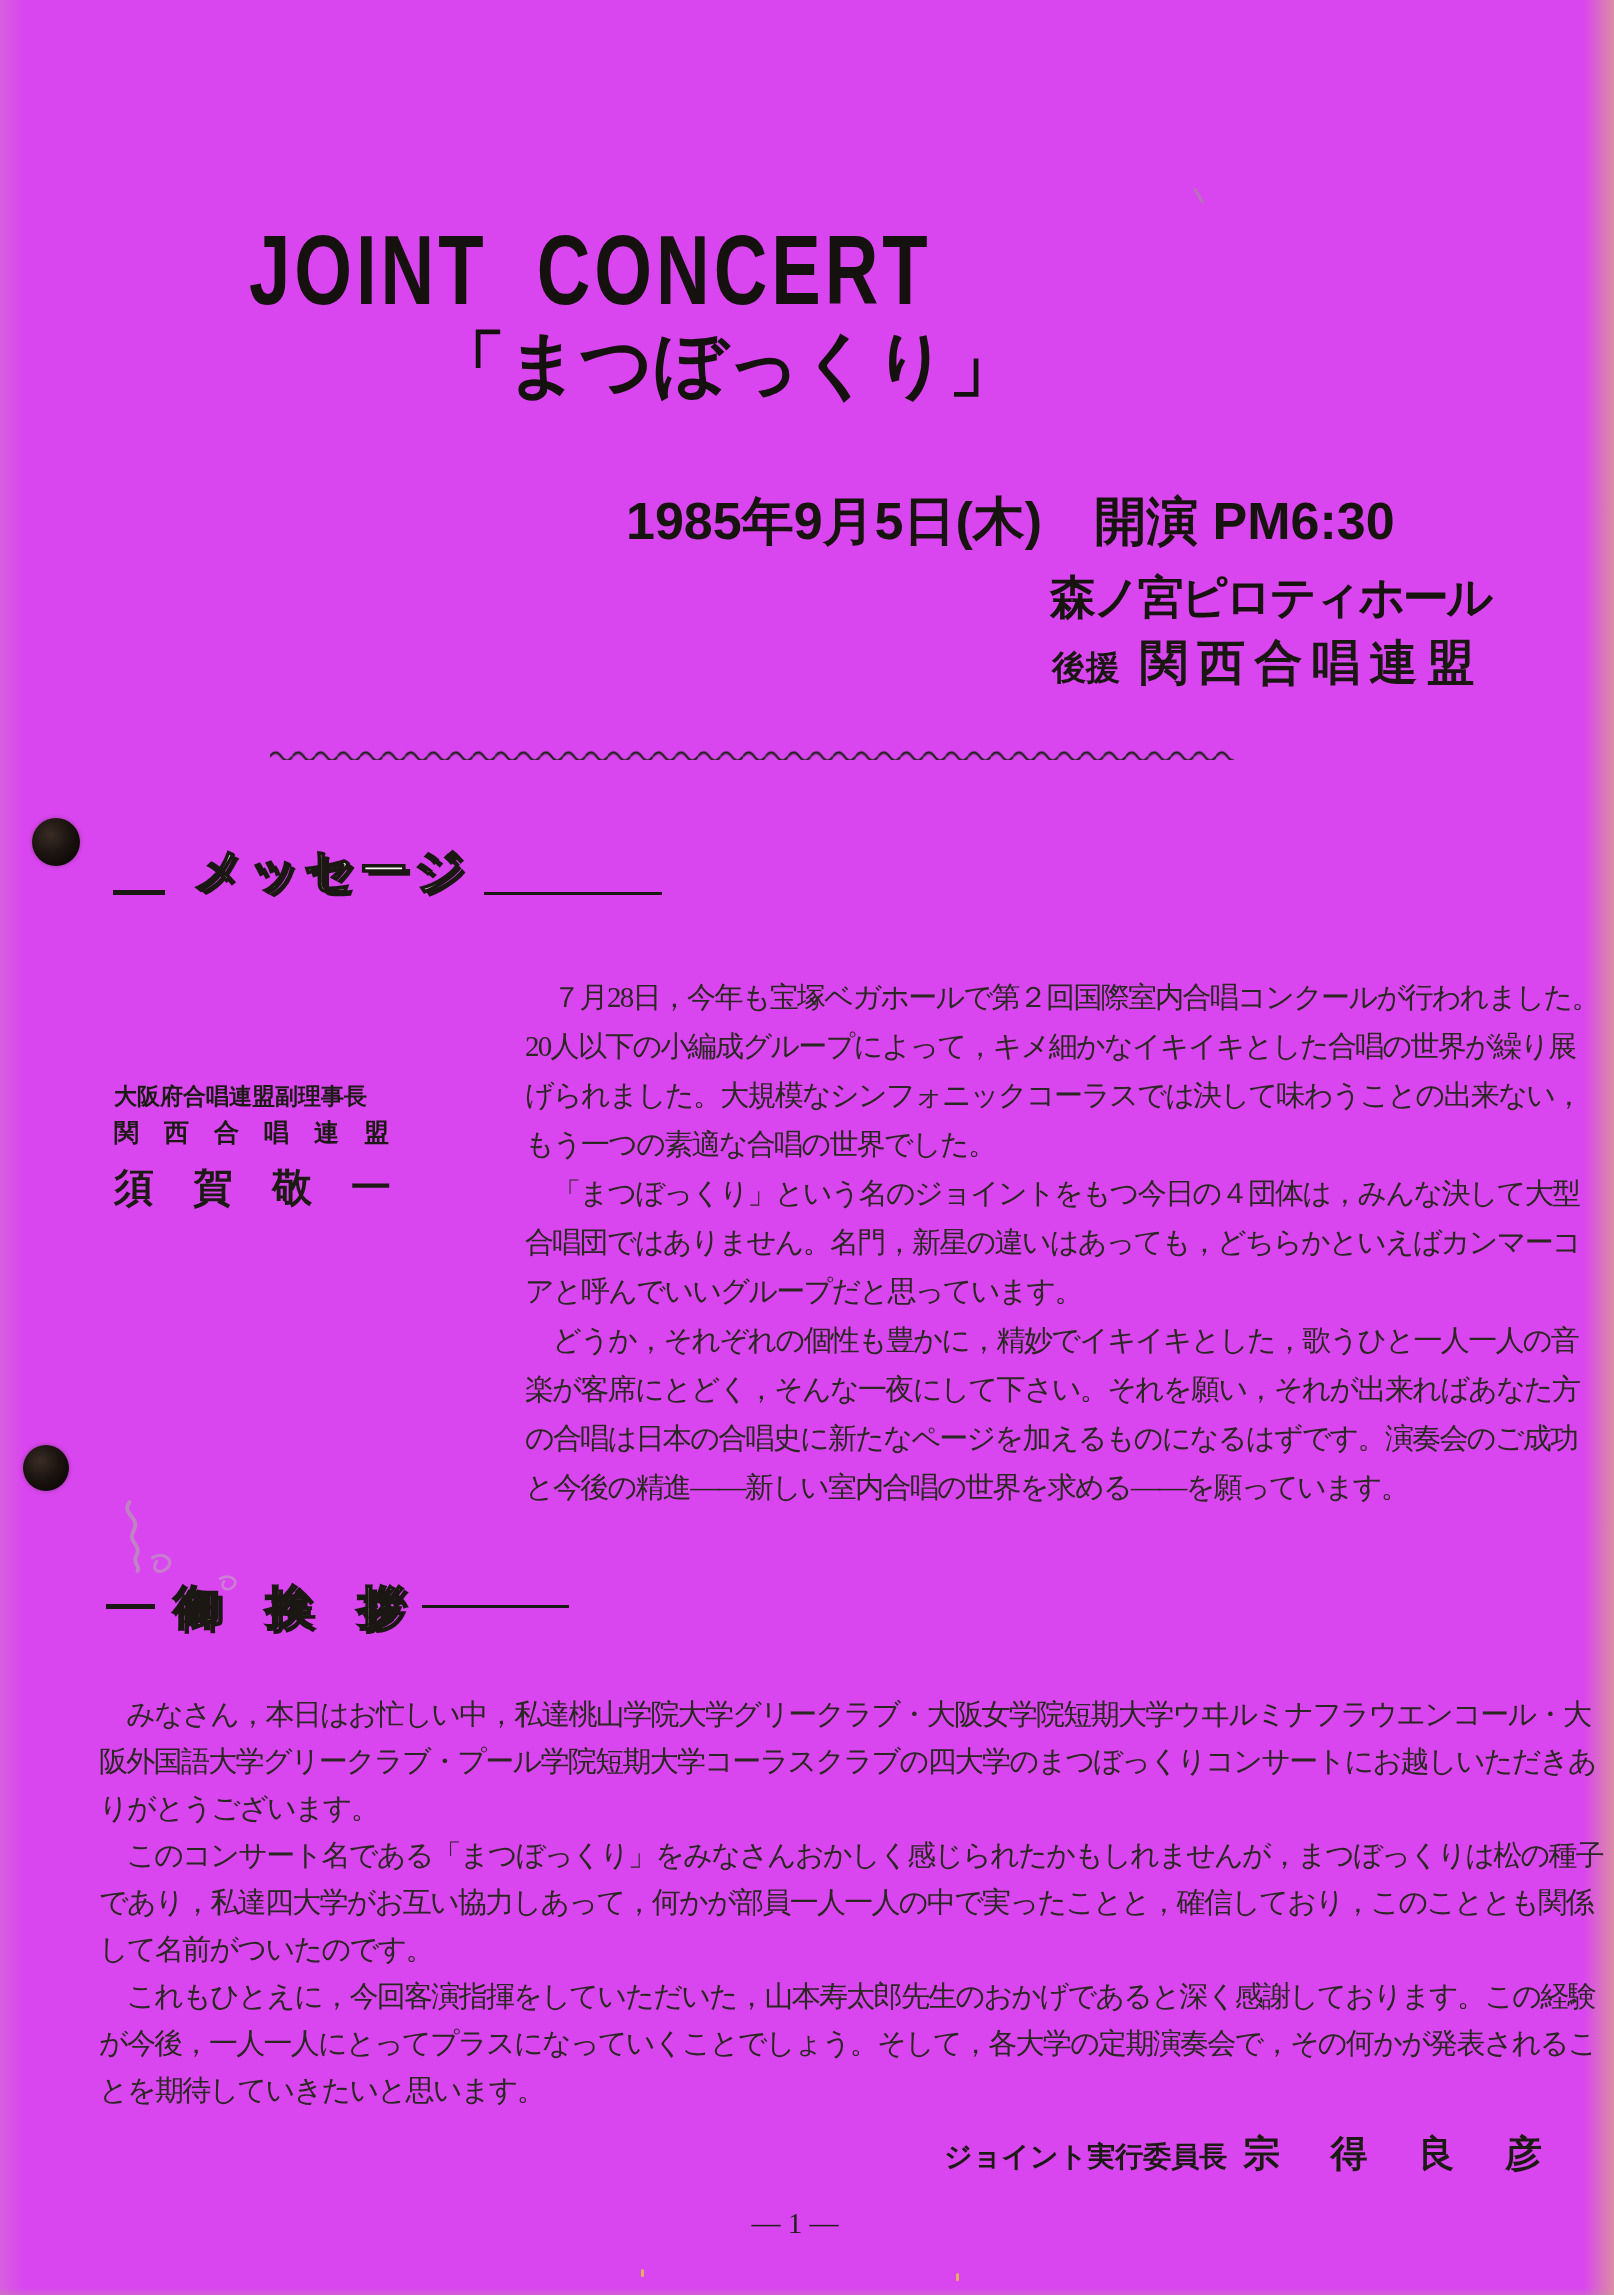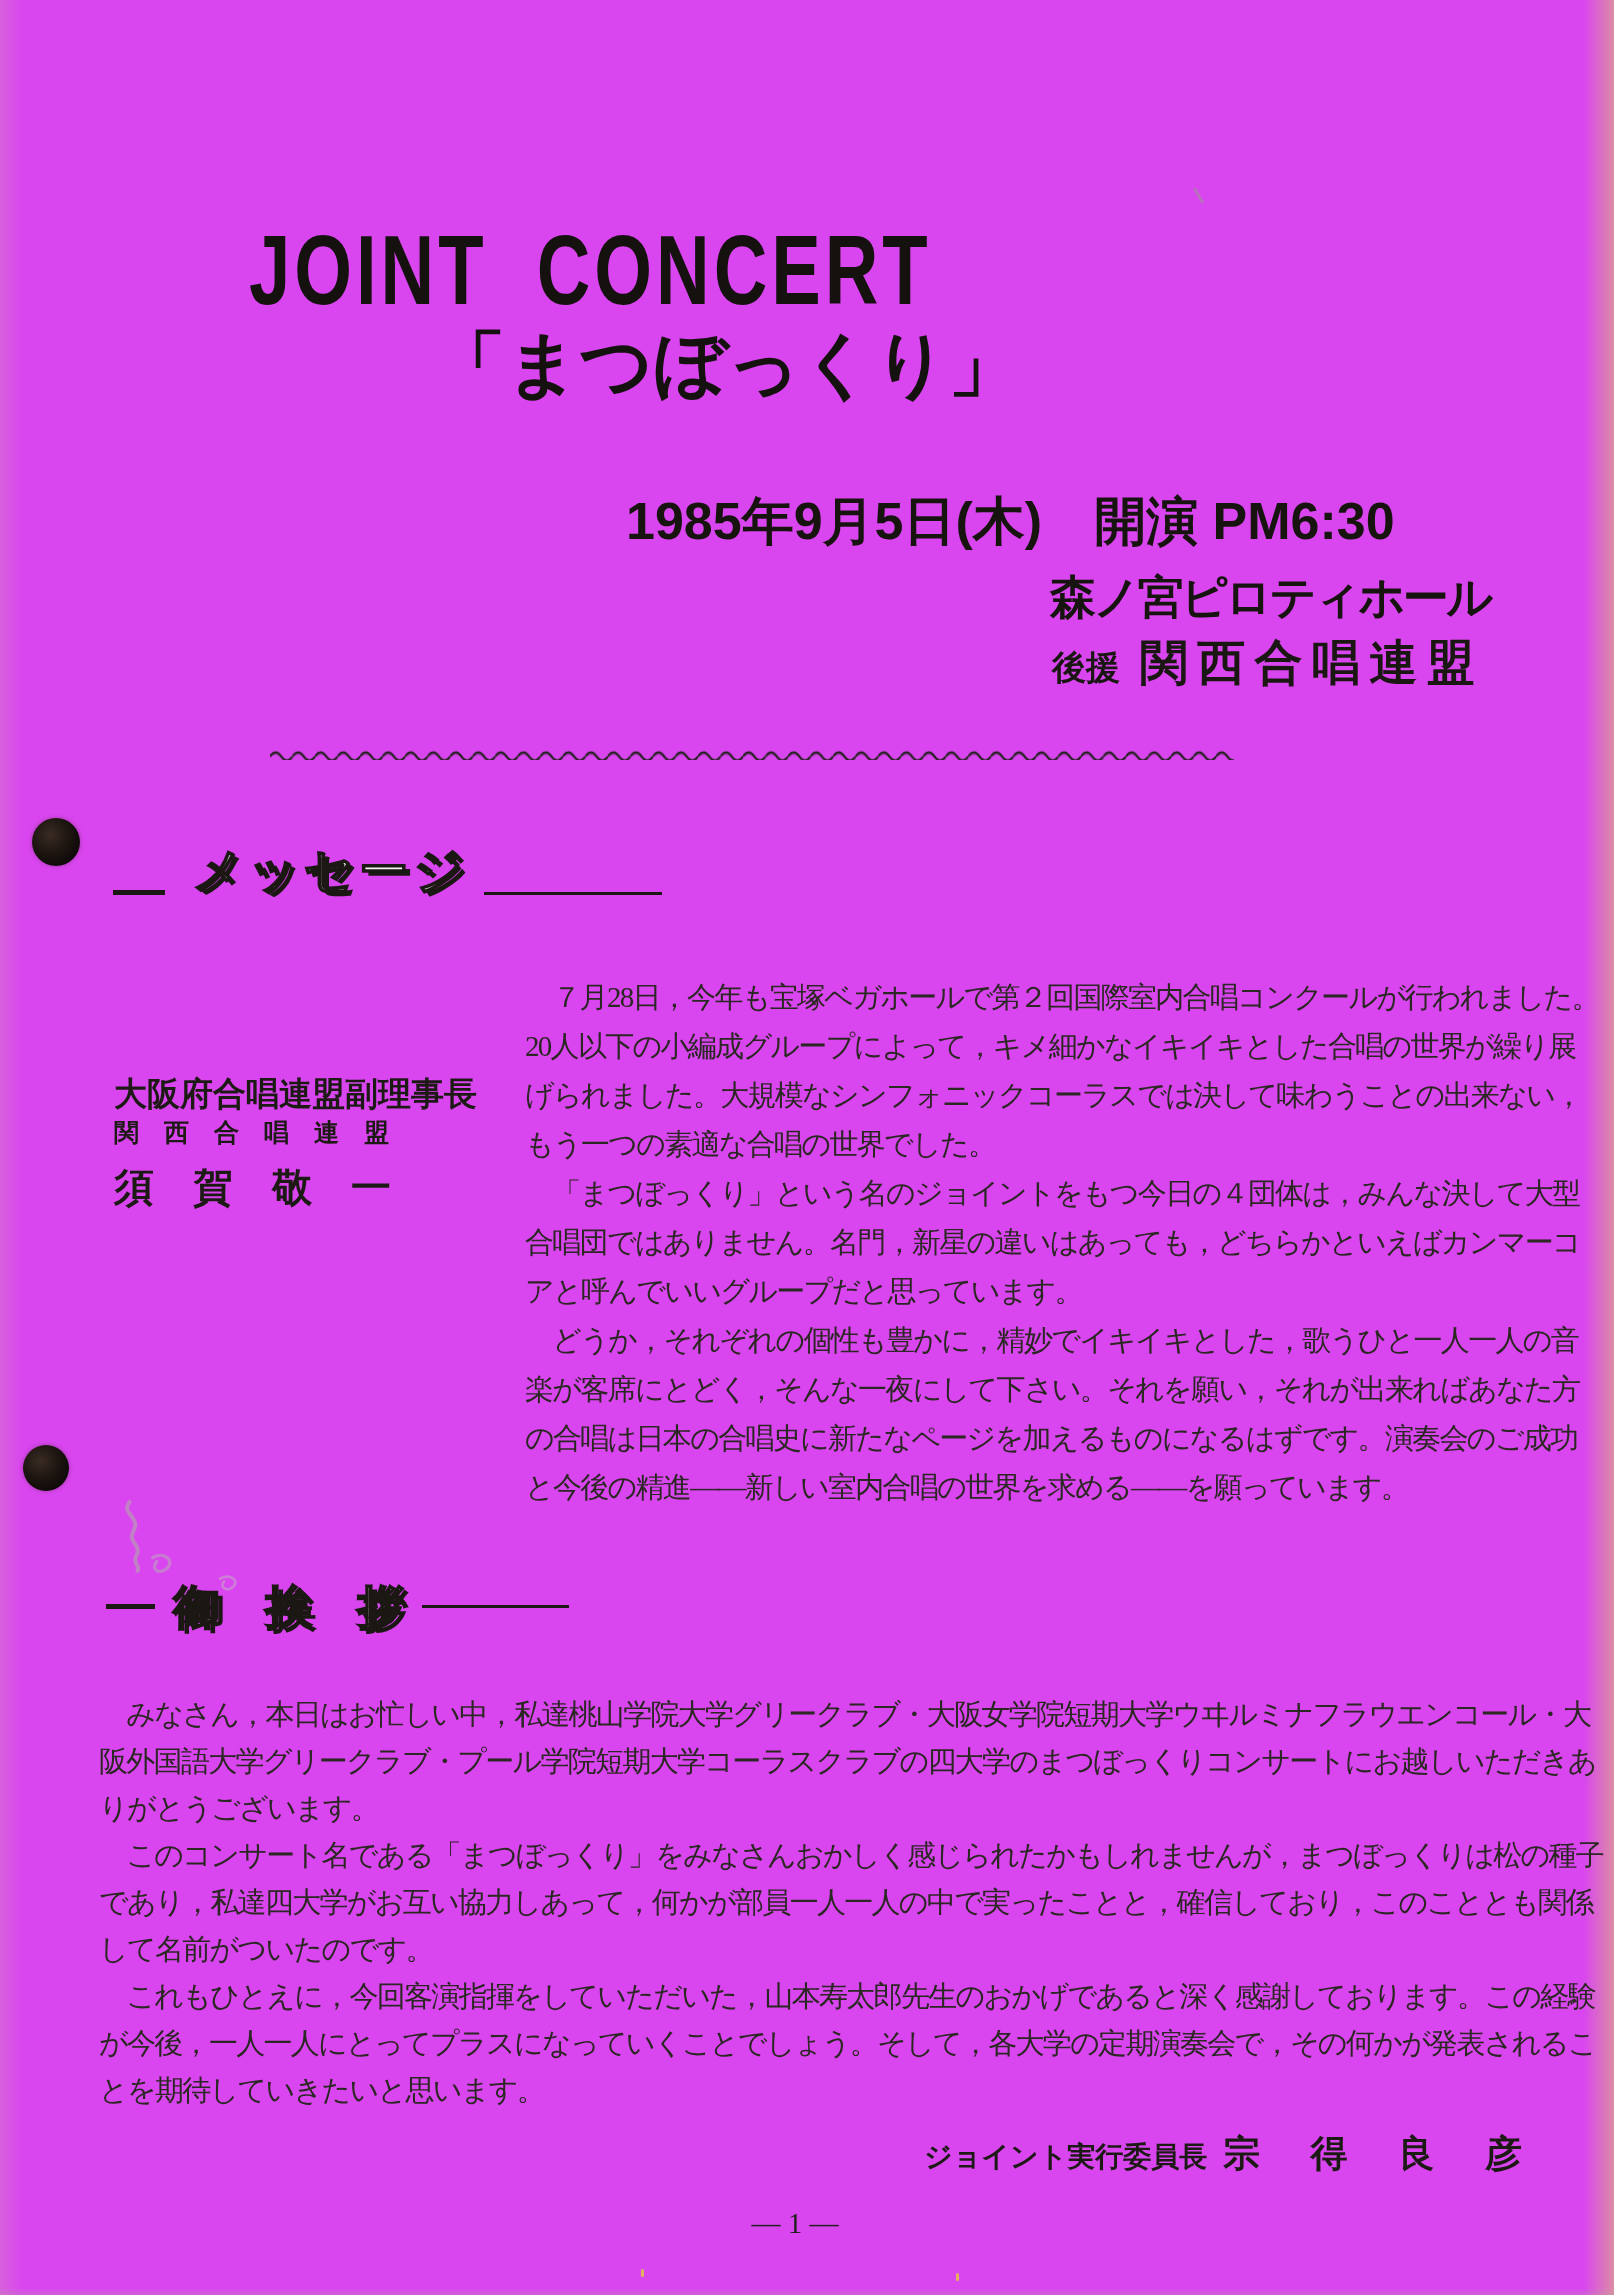--- a/index.html
+++ b/index.html
@@ -54,36 +54,36 @@
     color:#f7f5ef;
     -webkit-text-stroke:2px #1b1814;
     text-shadow:5.3px 4px 0 #1b1814;
   }
   .msg-header{left:113px;top:834px;height:61px;align-items:flex-end;}
   .msg-header .dash{width:52px;margin-right:28px;}
   .msg-header .outline-text{font-size:49px;letter-spacing:5.3px;margin-right:14.6px;}
   .msg-header .tail{width:178px;}
 
   .author{position:absolute;left:114px;top:1080px;width:278px;color:#1d1a15;}
-  .author-t1{font-size:33px;font-weight:bold;line-height:33px;white-space:pre;font-family:Liberation Mono, monospace;}
+  .author-t1{font-size:23px;font-weight:bold;line-height:33px;white-space:pre;}
   .author-t2{font-size:25px;font-weight:bold;line-height:33px;letter-spacing:25px;margin-right:-25px;margin-top:2.7px;white-space:pre;}
   .author-name{font-size:40px;font-weight:bold;line-height:48px;letter-spacing:39px;margin-right:-39px;margin-top:14.6px;white-space:pre;}
 
   .bodytext{position:absolute;font-family:"Liberation Serif",serif;color:#2b2722;}
   .bodytext .bodyline{white-space:pre;}
   .msg-body{left:525px;top:973px;font-size:29px;letter-spacing:-1.7px;line-height:49px;}
   .greet-body{left:99px;top:1691px;font-size:29px;letter-spacing:-1.7px;line-height:47px;}
 
   .greet-header{left:106px;top:1578px;height:57px;}
   .greet-header .dash{width:49px;margin-right:18.6px;}
   .greet-header .outline-text{font-size:46px;letter-spacing:46px;margin-right:-28px;}
   .greet-header .tail{width:147px;}
 
   .signature{
-    position:absolute;left:924px;top:2129px;
+    position:absolute;left:944px;top:2129px;
     display:flex;align-items:baseline;color:#1d1a15;
   }
   .sig-role{font-size:28px;font-weight:bold;white-space:pre;margin-right:16px;}
   .sig-name{font-size:37px;font-weight:bold;letter-spacing:6.6px;white-space:pre;}
 
   .page-num{
     position:absolute;left:689px;top:2207px;width:212px;
     text-align:center;font-family:"Liberation Serif",serif;
     font-size:29px;color:#22201c;white-space:pre;
   }

